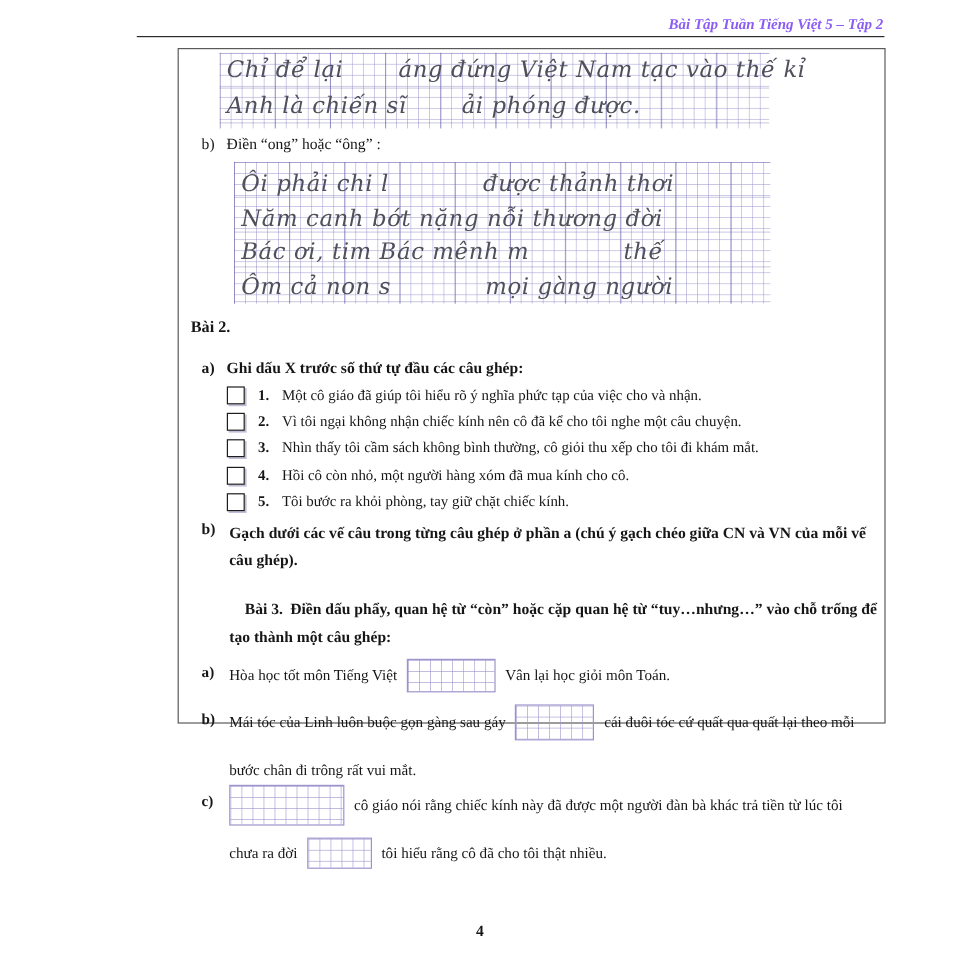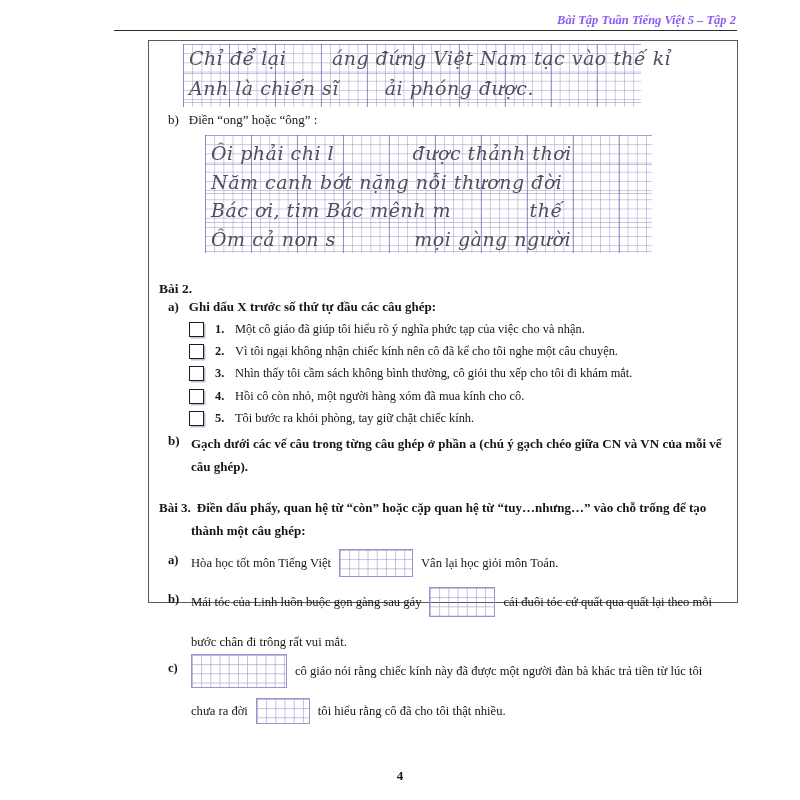--- a/index.html
+++ b/index.html
@@ -18,49 +18,49 @@
   .grid-bg {
     background-color:#fff;
     background-image:
       linear-gradient(to right,  rgba(88,82,158,0.50) 1.2px, transparent 1.2px),
       linear-gradient(to bottom, rgba(88,82,158,0.33) 1.2px, transparent 1.2px),
       linear-gradient(to right,  rgba(157,152,208,0.55) 1px, transparent 1px),
       linear-gradient(to bottom, rgba(157,152,208,0.55) 1px, transparent 1px);
     background-size: 46px 46px, 100% 29px, 9.2px 9.2px, 9.2px 9.2px;
   }
   .grid1 { position:absolute; top:3px;  left:34px; width:458px; height:63px; }
-  .grid2 { position:absolute; top:94px; left:56px; width:447px; height:118px; }
+  .grid2 { position:absolute; top:94px; left:46px; width:447px; height:118px; }
 
   .hw-line { position:absolute; white-space:pre;
              font-family:"DejaVu Serif", serif; font-style:italic;
              font-size:19px; color:#50505c; letter-spacing:0.5px; }
 
   .heading-b { position:absolute; top:71px; left:19px; font-weight:normal; font-size:13px; }
   .heading-b .lbl { margin-right:10px; }
 
-  .ex2-title { position:absolute; top:240px; left:10px; font-weight:bold; font-size:13.5px; }
+  .ex2-title { position:absolute; top:224px; left:10px; font-weight:bold; font-size:13.5px; }
 
   .ex2a-heading { position:absolute; top:258px; left:19px; font-weight:bold; font-size:13px; }
   .ex2a-heading .lbl { margin-right:10px; }
 
   .checklist { position:absolute; top:277px; left:40px; width:545px; }
   .chk-row { display:flex; align-items:center; height:22.3px; }
   .chk { width:15px; height:15px; flex:0 0 15px; border:1.6px solid #1d1d1d; background:#fff;
          box-shadow:1.5px 1.5px 0 rgba(70,70,150,0.35); margin-right:11px; cursor:pointer; }
   .chk-num { font-weight:bold; font-size:12.4px; width:20px; }
   .chk-txt { font-size:12.4px; white-space:nowrap; }
 
   .ex2b { position:absolute; top:392px; left:19px; display:flex; font-weight:bold; font-size:13px; }
   .ex2b .lbl { width:23px; flex:0 0 23px; }
   .ex2b .body { width:537px; line-height:22.5px; }
 
   .ex3-head { position:absolute; top:455px; left:10px; width:582px;
               font-weight:bold; font-size:13px; line-height:23px;
               padding-left:32px; text-indent:-32px; }
-  .ex3-head .ttl { margin-right:6px; }
+  .ex3-head .ttl { margin-right:6px;margin-left:45px; }
 
   .ex3-item { position:absolute; left:19px; display:flex; font-size:12.6px; }
   .ex3-item .lbl { width:23px; flex:0 0 23px; font-weight:bold; padding-top:10px; }
   .ex3-item .body { width:537px; line-height:40px; }
 
   .fill-box { display:inline-block; vertical-align:middle; cursor:text;
               border:1px solid #9d93cc;
               background-image:
                 linear-gradient(to right,  rgba(157,152,208,0.65) 1px, transparent 1px),
                 linear-gradient(to bottom, rgba(157,152,208,0.65) 1px, transparent 1px);

